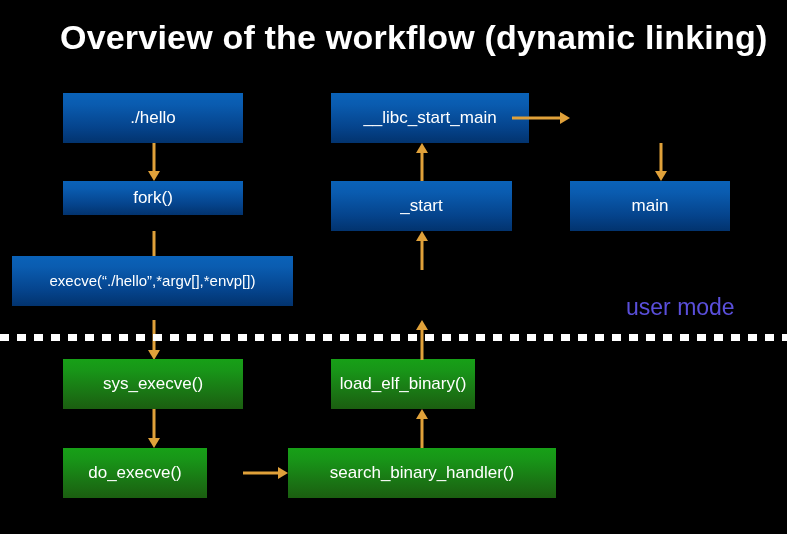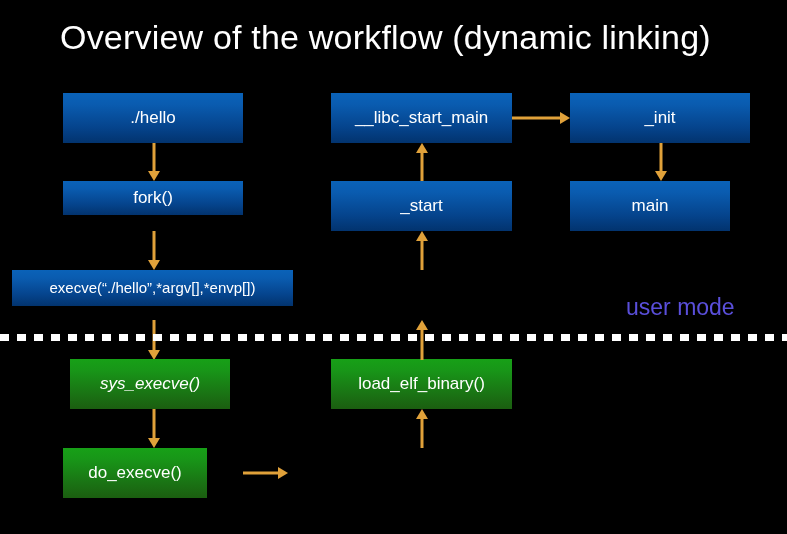--- a/index.html
+++ b/index.html
@@ -17,21 +17,21 @@
     background: #000000;
     overflow: hidden;
   }
   #title {
     position: absolute;
     left: 60px;
     top: 16px;
     font-size: 34px;
     line-height: 42px;
     color: #ffffff;
-    font-weight: 400;
+    font-weight: 700;
     letter-spacing: 0.2px;
     white-space: nowrap;
   }
   .node {
     position: absolute;
     display: flex;
     align-items: center;
     justify-content: center;
     color: #ffffff;
     font-size: 17px;
@@ -132,75 +132,75 @@
     <div class="head"></div>
   </div>
 
   <div class="node blue" style="left:63px; top:181px; width:180px; height:34px;">fork()</div>
 
   <div class="arrow-v down" style="left:147px; top:231px; width:13px; height:39px;">
     <div class="shaft" style="height:29px;"></div>
     <div class="head"></div>
   </div>
 
-  <div class="node blue small-text" style="left:12px; top:270px; width:281px; height:36px;">execve(“./hello”,*argv[],*envp[])</div>
+  <div class="node blue small-text" style="left:12px; top:256px; width:281px; height:50px;">execve(“./hello”,*argv[],*envp[])</div>
 
   <div class="arrow-v down" style="left:147px; top:320px; width:13px; height:40px;">
     <div class="shaft" style="height:30px;"></div>
     <div class="head"></div>
   </div>
 
-  <div class="node green" style="left:70px; top:359px; width:160px; height:50px;font-style:italic;">sys_execve()</div>
+  <div class="node green" style="left:63px; top:359px; width:180px; height:50px;">sys_execve()</div>
 
   <div class="arrow-v down" style="left:147px; top:409px; width:13px; height:39px;">
     <div class="shaft" style="height:29px;"></div>
     <div class="head"></div>
   </div>
 
   <div class="node green" style="left:63px; top:448px; width:144px; height:50px;">do_execve()</div>
 
   <div class="arrow-h" style="left:243px; top:466px; width:45px; height:14px;">
     <div class="shaft" style="width:36px;"></div>
     <div class="head"></div>
   </div>
 
+  <div class="node green" style="left:288px; top:448px; width:268px; height:50px;">search_binary_handler()</div>
 
   <div class="arrow-v up" style="left:415px; top:409px; width:13px; height:39px;">
     <div class="shaft" style="height:29px; top:10px;"></div>
     <div class="head"></div>
   </div>
 
-  <div class="node green" style="left:331px; top:359px; width:181px; height:50px;">load_elf_binary()</div>
+  <div class="node green" style="left:331px; top:359px; width:144px; height:50px;">load_elf_binary()</div>
 
   <div class="arrow-v up" style="left:415px; top:320px; width:13px; height:40px;">
     <div class="shaft" style="height:30px; top:10px;"></div>
     <div class="head"></div>
   </div>
 
 
   <div class="arrow-v up" style="left:415px; top:231px; width:13px; height:39px;">
     <div class="shaft" style="height:29px; top:10px;"></div>
     <div class="head"></div>
   </div>
 
   <div class="node blue" style="left:331px; top:181px; width:181px; height:50px;">_start</div>
 
   <div class="arrow-v up" style="left:415px; top:143px; width:13px; height:38px;">
     <div class="shaft" style="height:28px; top:10px;"></div>
     <div class="head"></div>
   </div>
 
-  <div class="node blue" style="left:331px; top:93px; width:181px; height:50px;">__libc_start_main</div>
+  <div class="node blue" style="left:331px; top:93px; width:198px; height:50px;">__libc_start_main</div>
 
   <div class="arrow-h" style="left:512px; top:111px; width:58px; height:14px;">
     <div class="shaft" style="width:49px;"></div>
     <div class="head"></div>
   </div>
 
-  <div class="node blue" style="left:570px; top:93px; width:180px; height:50px;">_init</div>
 
   <div class="arrow-v down" style="left:654px; top:143px; width:13px; height:38px;">
     <div class="shaft" style="height:28px;"></div>
     <div class="head"></div>
   </div>
 
   <div class="node blue" style="left:570px; top:181px; width:160px; height:50px;">main</div>
 
   <div id="divider"></div>
 

